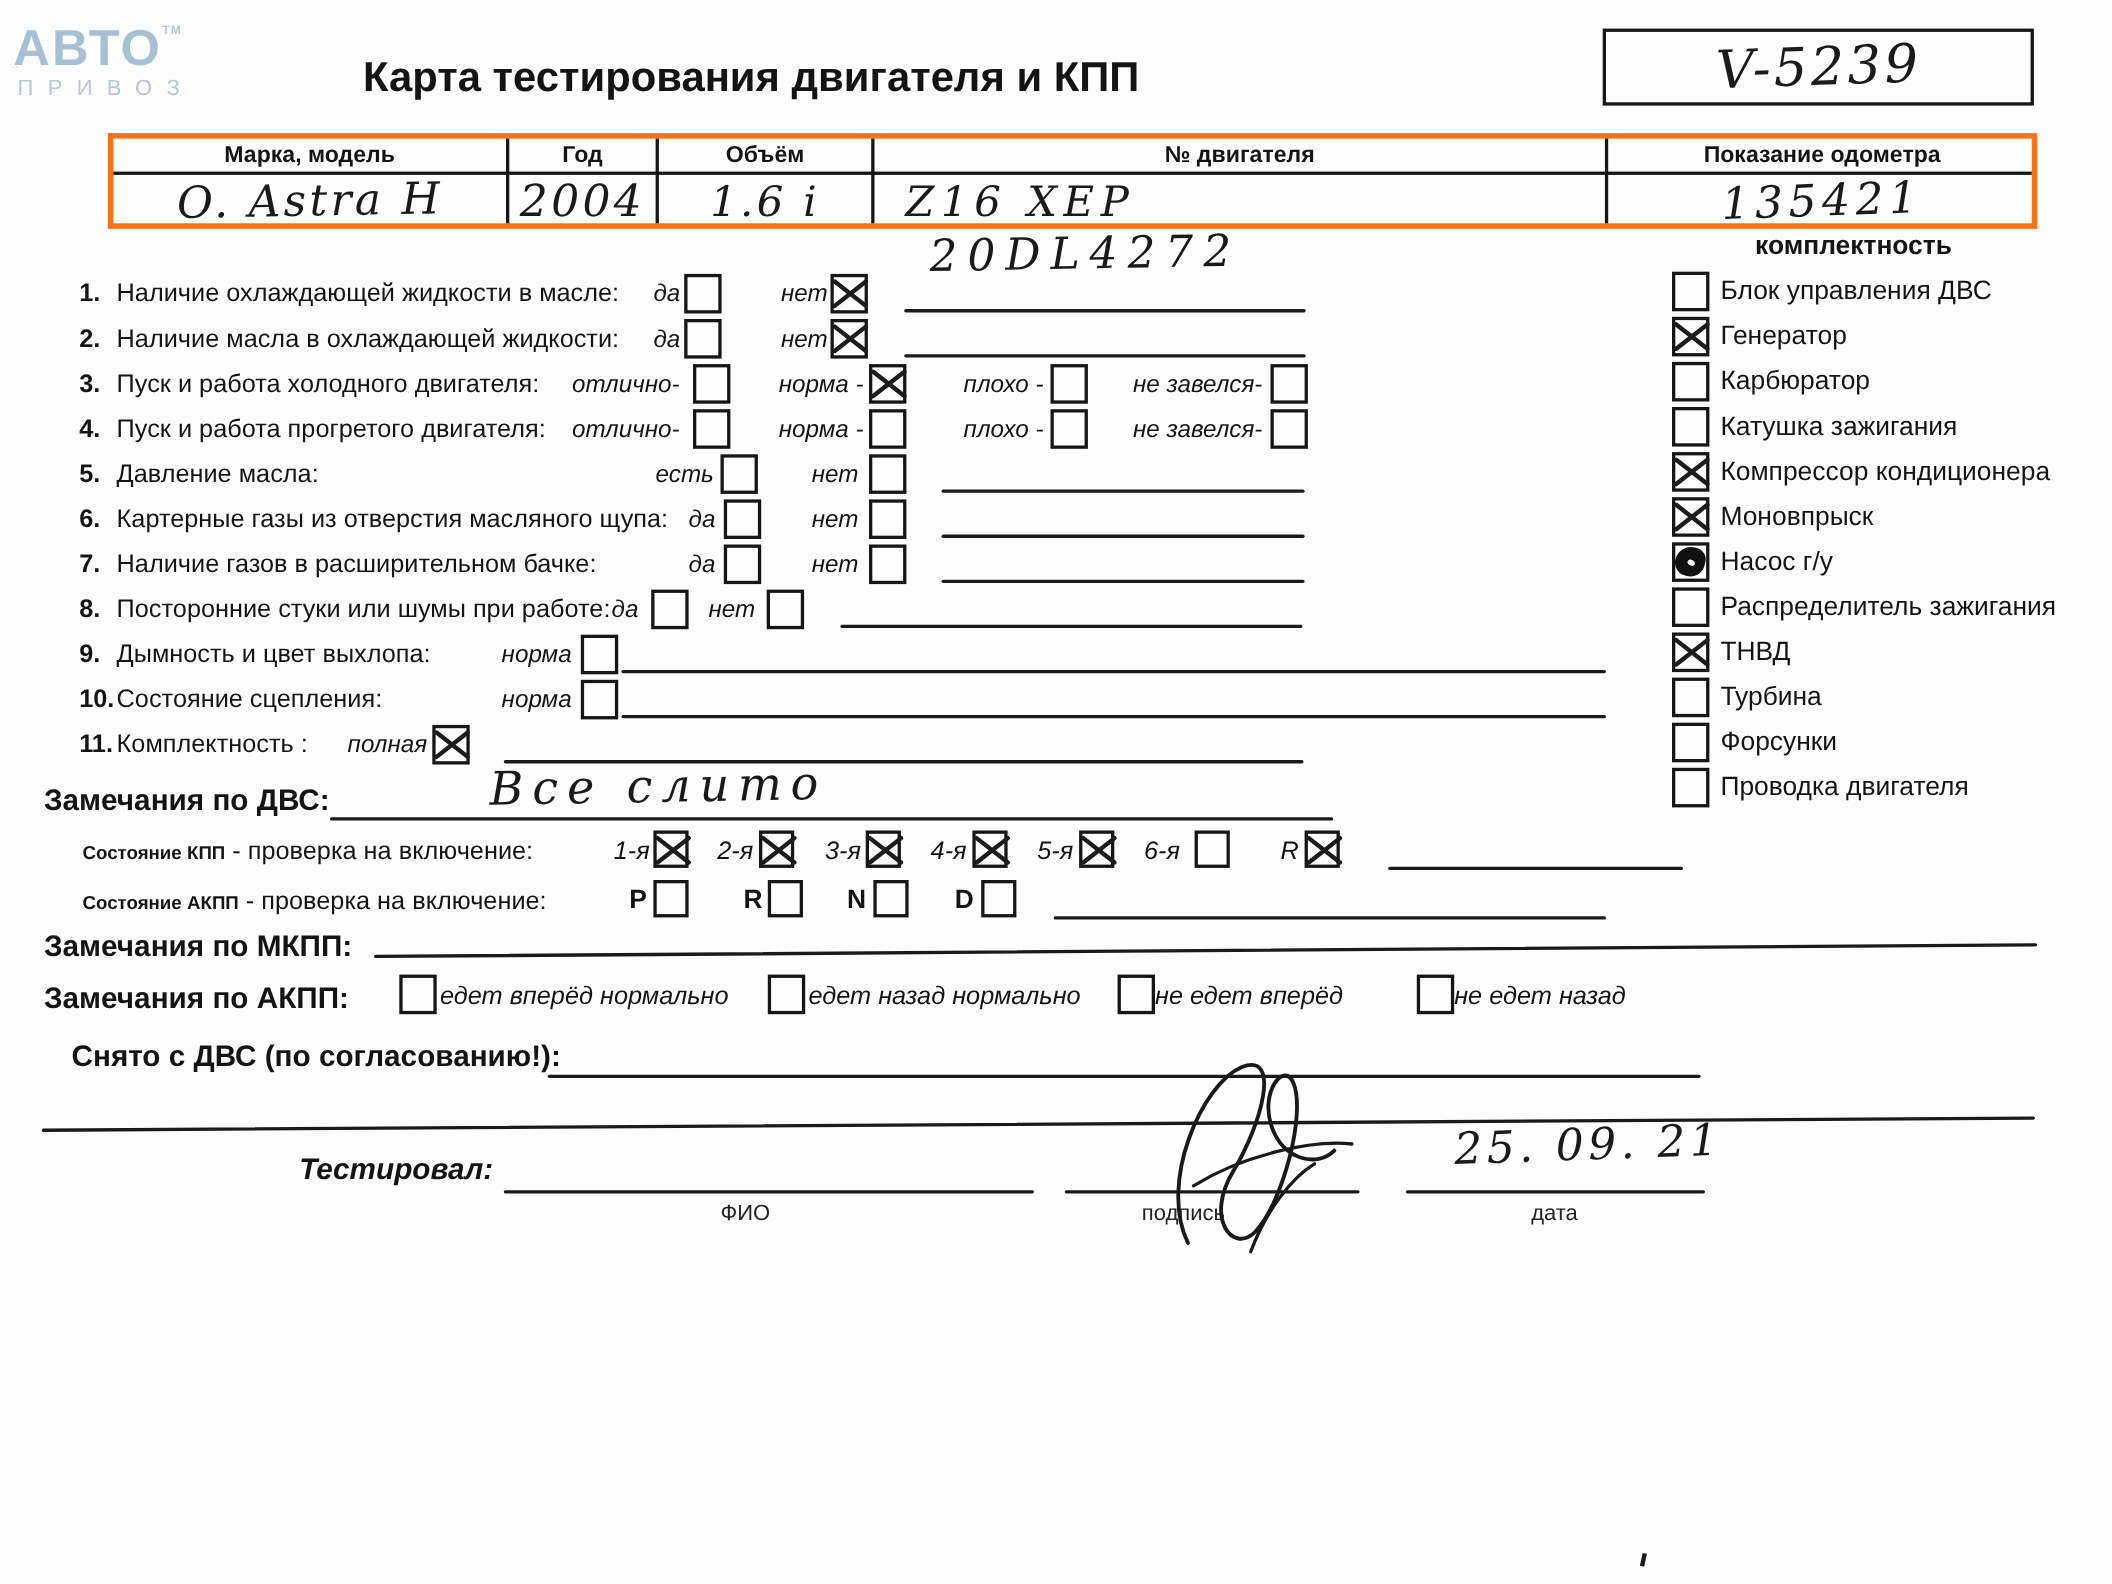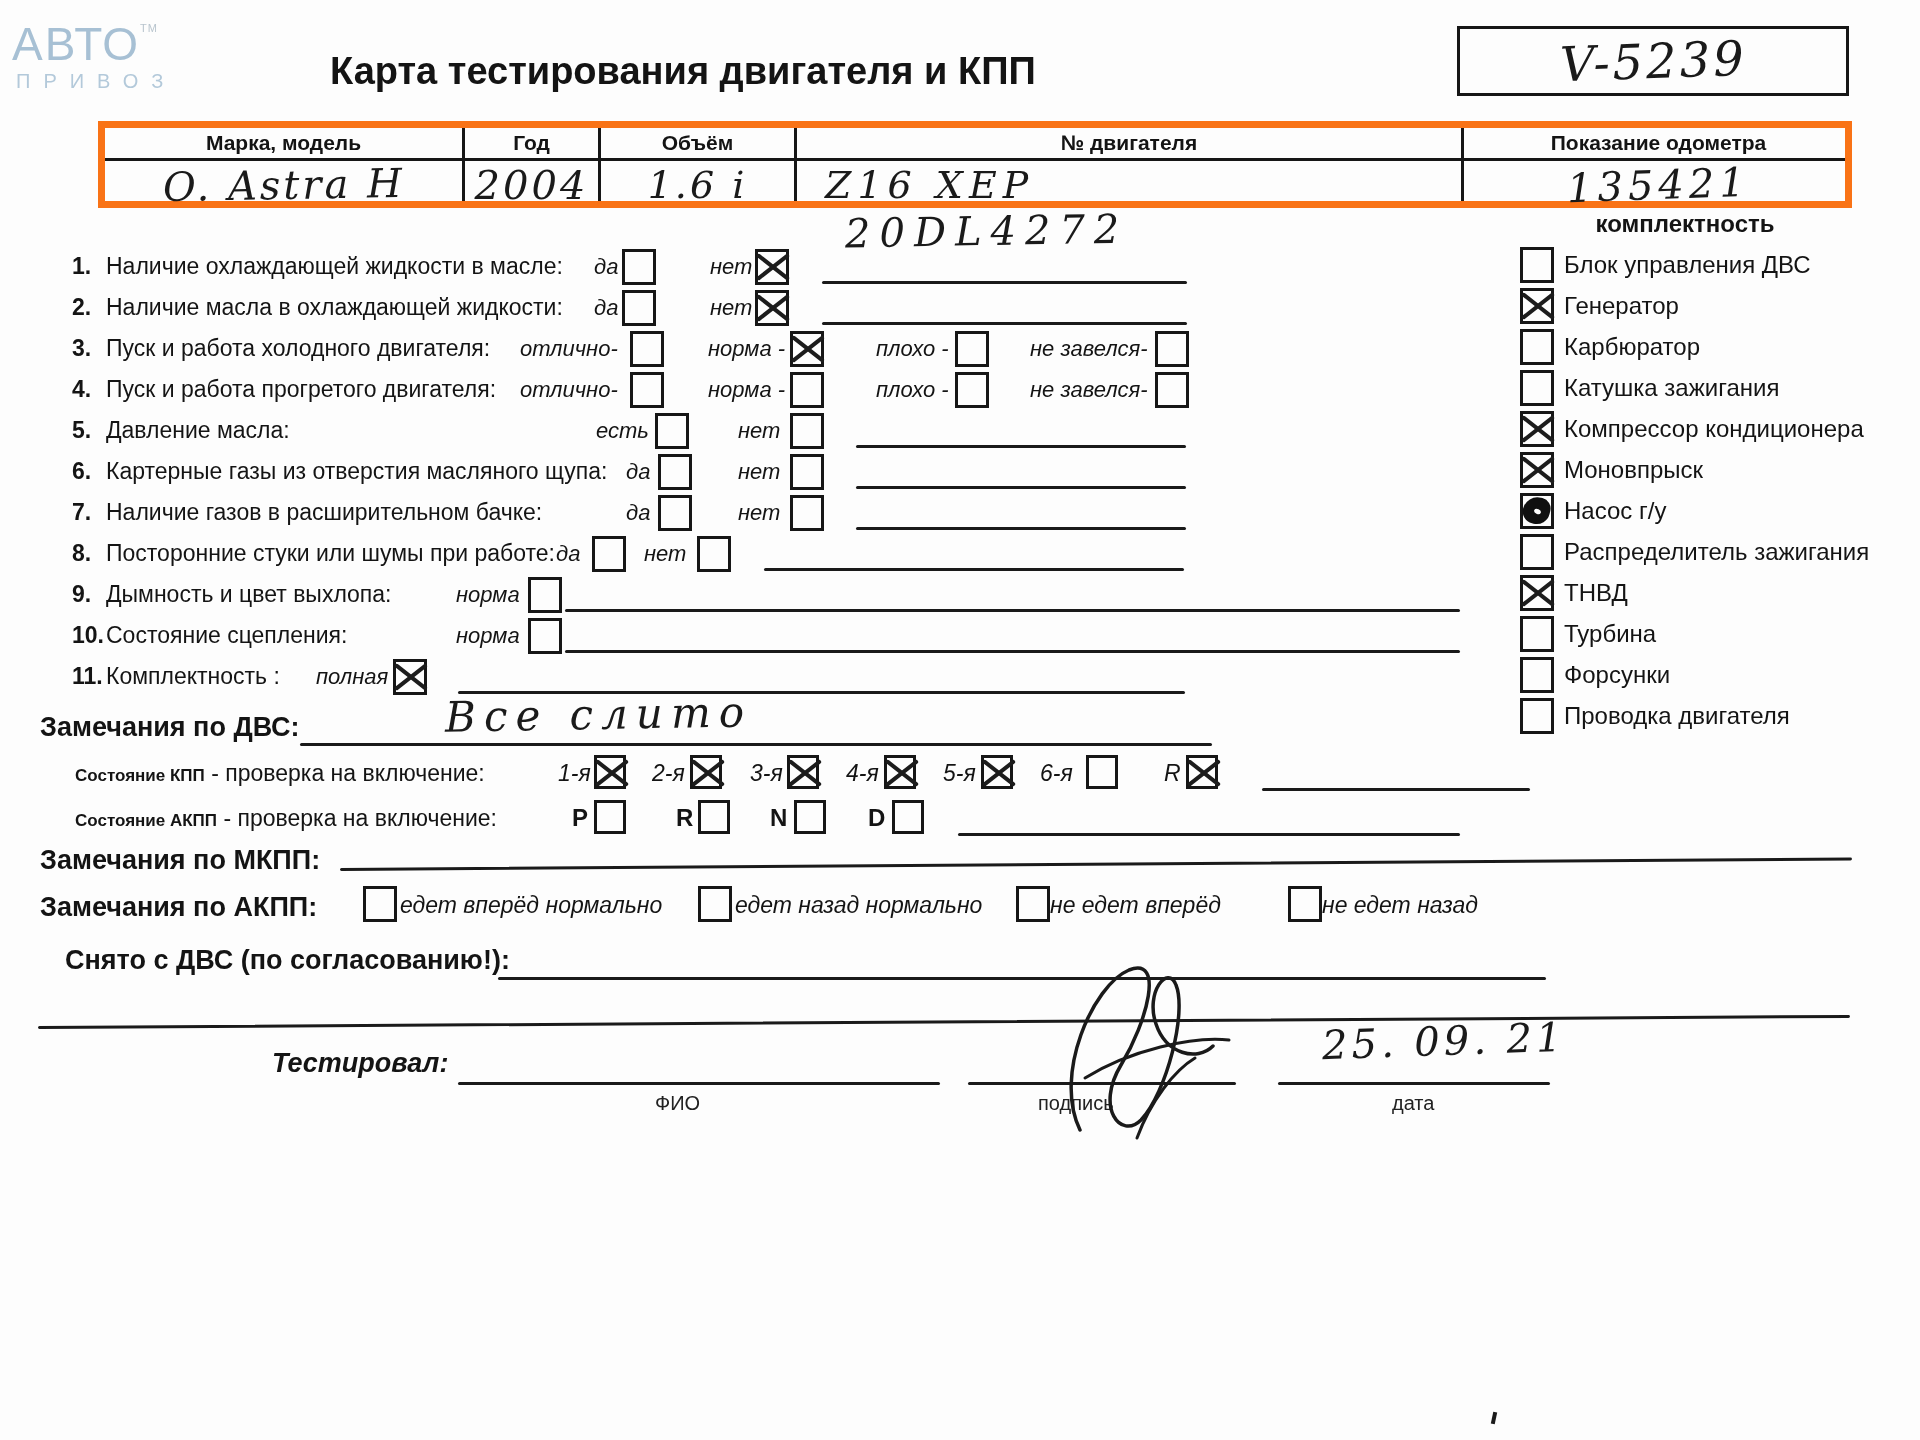--- a/index.html
+++ b/index.html
@@ -1,30 +1,30 @@
 <!DOCTYPE html>
 <html><head>
 <meta charset="utf-8">
 <style>
   html,body{margin:0;padding:0;background:#ffffff;}
   #page{position:relative;width:1920px;height:1440px;background:#fdfdfd;overflow:hidden;
         font-family:"Liberation Sans",sans-serif;color:#141414;}
   
   .logo{position:absolute;left:12px;top:4px;}
-  .logo-top{font-size:46px;font-weight:normal;color:#a7c0d4;letter-spacing:2px;line-height:48px;}
+  .logo-top{font-size:46px;font-weight:bold;color:#a7c0d4;letter-spacing:2px;line-height:48px;}
   .logo-top sup{font-size:11px;color:#b9c5ce;letter-spacing:1px;vertical-align:28px;}
   .logo-bottom{font-size:20px;color:#b3c9da;letter-spacing:13px;margin-top:2px;padding-left:4px;}
   
   .title{position:absolute;left:330px;top:50px;font-size:38px;font-weight:bold;margin:0;}
   
   .bcell{position:absolute;border:3px solid #161616;box-sizing:border-box;
          display:flex;align-items:center;justify-content:center;}
   .hdr{font-weight:bold;font-size:21px;}
   
-  #vtable{position:absolute;left:98px;top:121px;width:1754px;height:87px;border:7px solid #f97316;box-sizing:border-box;}
+  #vtable{position:absolute;left:98px;top:121px;width:1754px;height:87px;border:5px solid #f97316;box-sizing:border-box;}
   .vdiv{position:absolute;top:0;bottom:0;width:3px;background:#161616;}
   .hdiv{position:absolute;left:0;right:0;top:30px;height:3px;background:#161616;}
   .tcell{position:absolute;display:flex;align-items:center;justify-content:center;}
   .tcell.h{top:0;height:30px;}
   .tcell.v{top:33px;height:48px;}
   
   .hand{font-family:"DejaVu Serif",serif;font-style:italic;color:#1a1a1a;letter-spacing:3px;white-space:nowrap;}
   
   .box{position:absolute;width:34px;height:36px;border:3px solid #161616;box-sizing:border-box;background:transparent;}
   .box.sm{width:32px;height:34px;}

